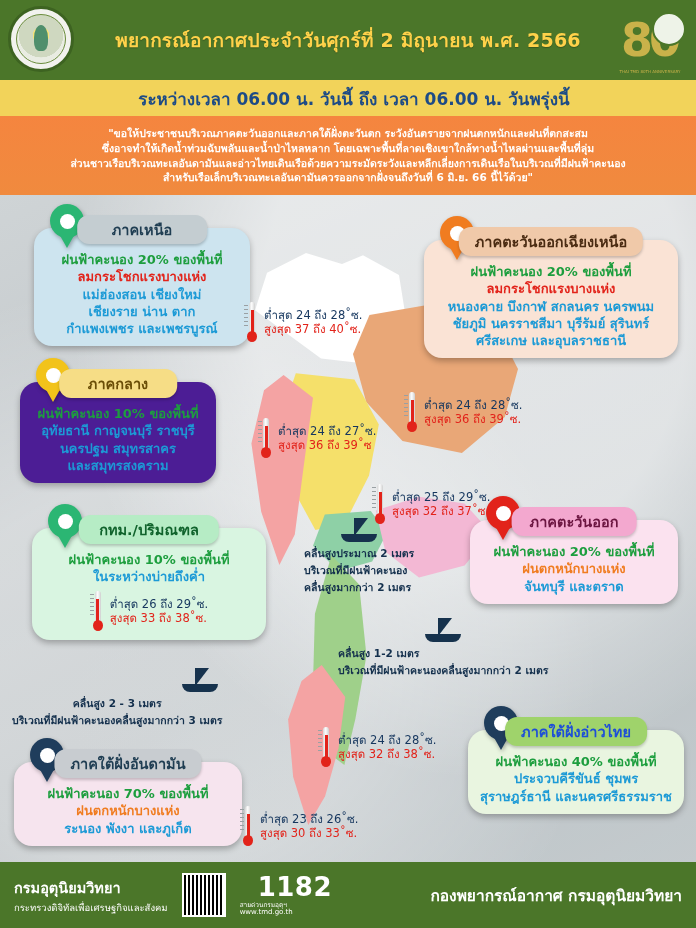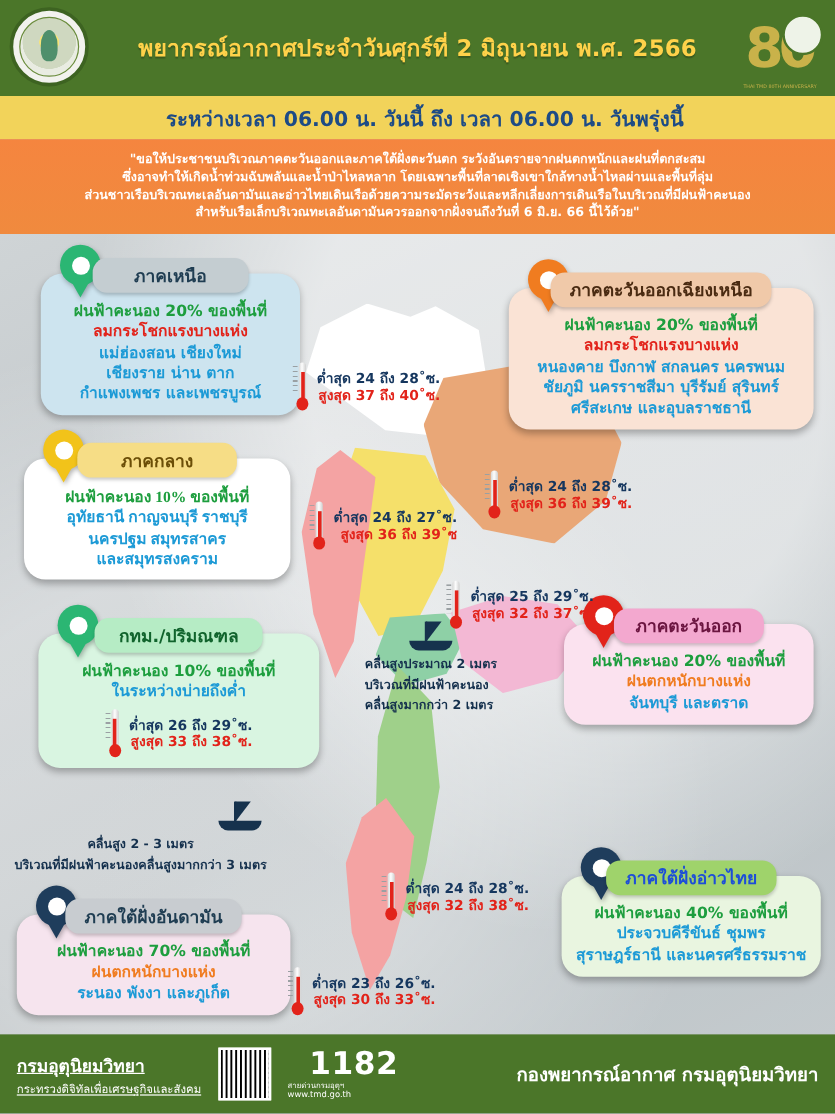--- a/index.html
+++ b/index.html
@@ -171,21 +171,21 @@
     width: 0; height: 0; margin: -6px auto 0;
     border-left: 9px solid transparent; border-right: 9px solid transparent;
     border-top: 16px solid currentColor;
   }
 
   
   #card-north   { left: 34px;  top: 228px; width: 216px; background: #cde4ef; }
   #card-north .hdr { background: #c4cdd1; color: #1f3d52; }
   #card-ne      { left: 424px; top: 240px; width: 254px; background: #fae3d5; }
   #card-ne .hdr { background: #f0c9a9; color: #4a2b12; }
-  #card-central { left: 20px;  top: 382px; width: 222px; background: #ffffff; font-family: Liberation Serif, serif; }
+  #card-central { left: 20px;  top: 382px; width: 196px; background: #4c1d95; }
   #card-central .hdr { background: #f6dd86; color: #6b4e07; }
   #card-bkk     { left: 32px;  top: 528px; width: 234px; background: #d9f5e1; }
   #card-bkk .hdr { background: #b6ecc5; color: #10632c; }
   #card-east    { left: 470px; top: 520px; width: 208px; background: #fbe2ef; }
   #card-east .hdr { background: #f3a8cf; color: #6b1540; }
   #card-sgulf   { left: 468px; top: 730px; width: 216px; background: #e9f5e0; }
   #card-sgulf .hdr { background: #9fd36b; color: #1d4ed8; }
   #card-andaman { left: 14px;  top: 762px; width: 228px; background: #f6e4ee; }
   #card-andaman .hdr { background: #c8ccd0; color: #1f3d52; }
 
@@ -204,21 +204,21 @@
   }
   .thermo .bulb {
     position: absolute; left: 3px; bottom: 0; width: 10px; height: 11px;
     background: #e2231a; border-radius: 50%;
   }
   .thermo .ticks {
     position: absolute; left: 0; top: 3px; width: 4px; height: 24px;
     background: repeating-linear-gradient(180deg,#9aa0a3 0 1px, transparent 1px 4px);
   }
   .temp .vals { line-height: 1.22; text-align: left; }
-  .temp .vals span { display: block; font-size: 11.5px; font-weight: bold; white-space: nowrap; text-align: right; }
+  .temp .vals span { display: block; font-size: 11.5px; font-weight: normal; white-space: nowrap; }
   .temp .lo { color: #15365e; }
   .temp .hi { color: #e2231a; }
 
   
   .wave { position: absolute; }
   .wave .boat { width: 40px; height: 26px; position: relative; margin: 0 auto 1px; }
   .wave .boat .sail {
     position: absolute; left: 16px; top: 0; width: 0; height: 0;
     border-left: 13px solid #16324d; border-bottom: 17px solid transparent;
   }
@@ -236,21 +236,21 @@
     font-size: 16px; font-weight: bold; color: #f2d35a;
     text-shadow: 0 1px 2px rgba(0,0,0,.35);
   }
 
   
   .footer {
     position: absolute; bottom: 0; left: 0; width: 696px; height: 66px;
     background: #4b7629; display: flex; align-items: center; padding: 0 14px;
     gap: 14px;
   }
-  .footer .dept { color: #fff; text-decoration: underline; }
+  .footer .dept { color: #fff; }
   .footer .dept .l1 { font-size: 14.5px; font-weight: bold; }
   .footer .dept .l2 { font-size: 9.5px; margin-top: 1px; }
   .qr {
     width: 44px; height: 44px; background:#fff; padding:2px; flex:none;
     background-image:
       repeating-linear-gradient(90deg,#000 0 2px, #fff 2px 4px),
       repeating-linear-gradient(0deg,#000 0 2px, #fff 2px 4px);
     background-size: 4px 4px;
     border: 2px solid #fff;
   }
@@ -511,20 +511,31 @@
         <div class="sail"></div>
         <div class="hull"></div>
     </div>
     <div class="txt">
       <span>คลื่นสูงประมาณ 2 เมตร</span>
       <span>บริเวณที่มีฝนฟ้าคะนอง</span>
       <span>คลื่นสูงมากกว่า 2 เมตร</span>
     </div>
   </div>
 
+  <div class="wave center" style="left:338px; top:618px;">
+    <div class="boat">
+      <div class="mast"></div>
+        <div class="sail"></div>
+        <div class="hull"></div>
+    </div>
+    <div class="txt">
+      <span>คลื่นสูง 1-2 เมตร</span>
+      <span>บริเวณที่มีฝนฟ้าคะนองคลื่นสูงมากกว่า   2 เมตร</span>
+    </div>
+  </div>
 
   <div class="wave center" style="left:12px; top:668px;">
     <div class="boat" style="margin-left:168px;">
       <div class="mast"></div>
         <div class="sail"></div>
         <div class="hull"></div>
     </div>
     <div class="txt" style="text-align:center;">
       <span>คลื่นสูง 2 - 3 เมตร</span>
       <span>บริเวณที่มีฝนฟ้าคะนองคลื่นสูงมากกว่า   3 เมตร</span>

